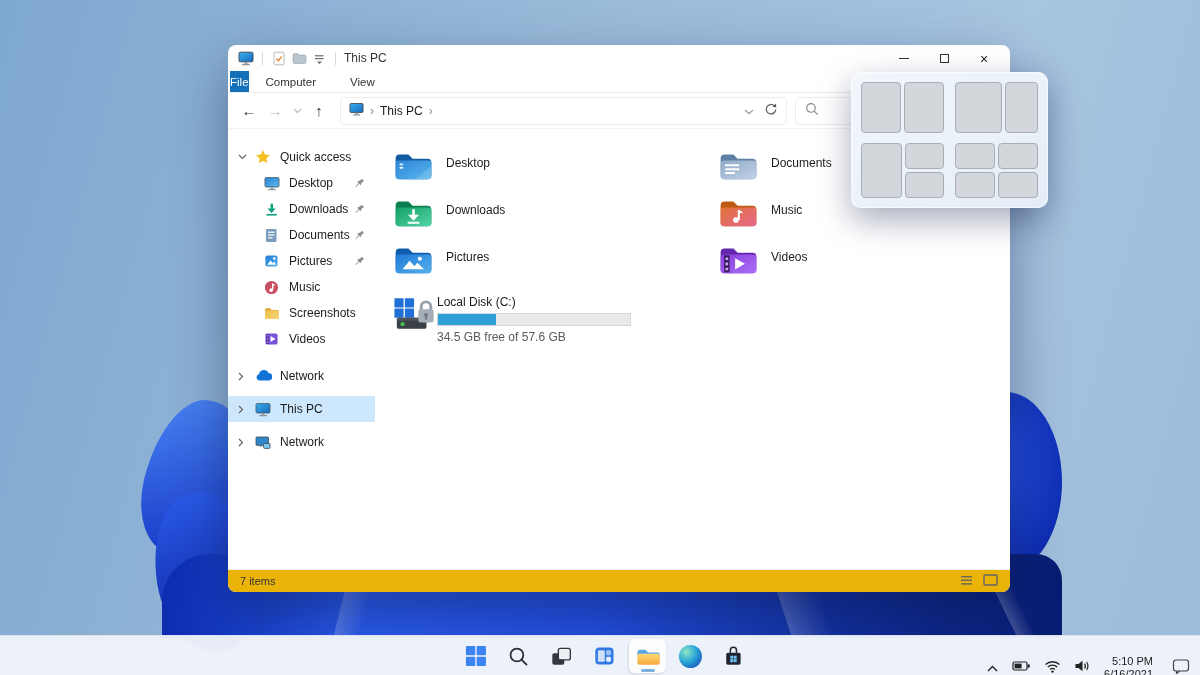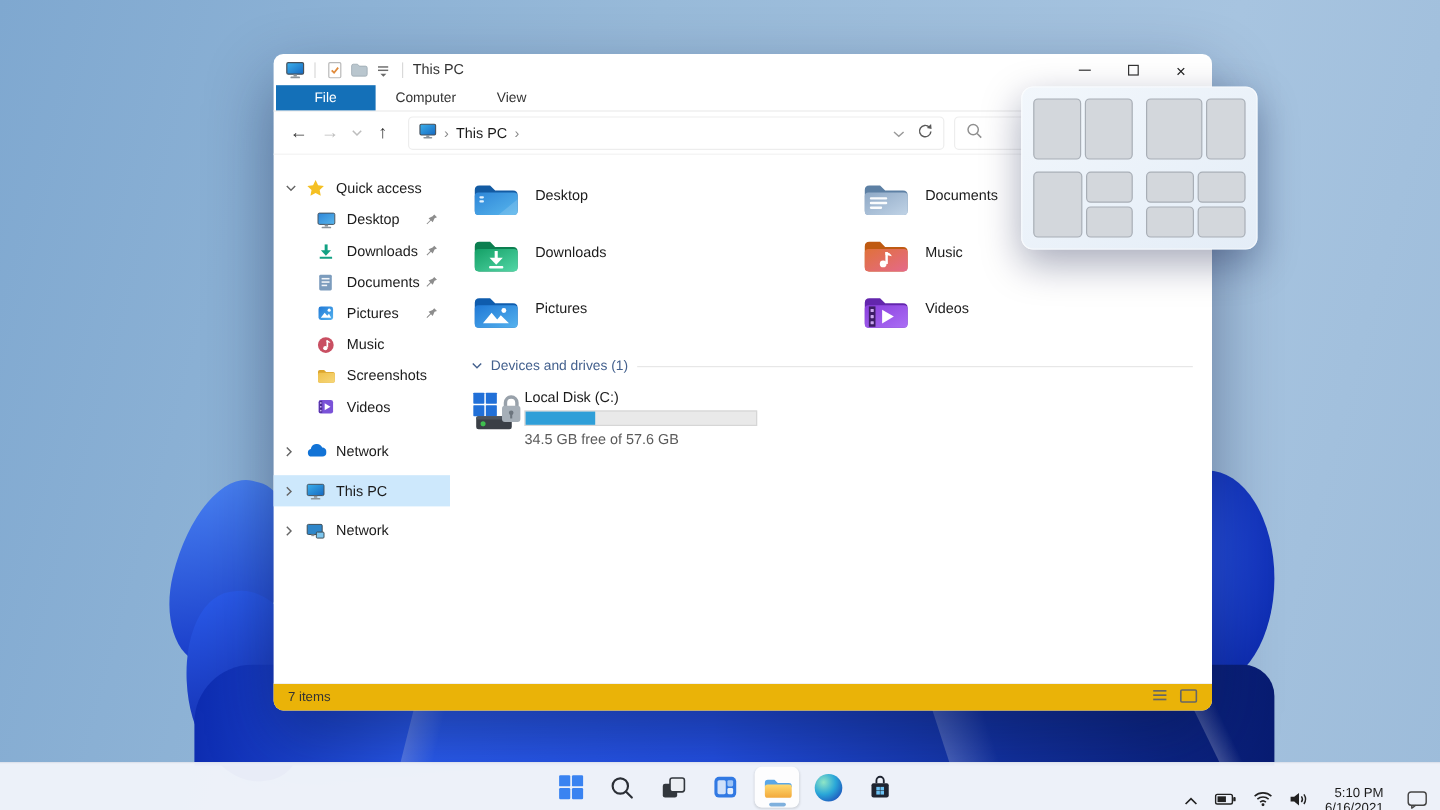--- a/index.html
+++ b/index.html
@@ -33,21 +33,21 @@
   .qat-btn { display:flex; align-items:center; justify-content:center; width:20px; height:20px; }
   .title-text { margin-left:2px; color:#333; }
   .wctrl { position:absolute; right:6px; top:0; display:flex; }
   .wctrl button { width:40px; height:27px; border:none; background:transparent; display:flex;
     align-items:center; justify-content:center; color:#222; font-size:14px; cursor:default; }
   .minbar { display:block; width:10px; height:1.4px; background:#333; }
   .maxbox { display:block; width:9px; height:9px; border:1.2px solid #333; }
 
   .tabs { display:flex; height:22px; align-items:stretch; border-bottom:1px solid #ececec; padding-left:2px; }
   .tab { display:flex; align-items:center; justify-content:center; padding:0 17px; color:#333; font-size:11.5px; }
-  .tab.active { background:#1470b8; color:#fff; padding:0 32px; }
+  .tab.active { background:#1470b8; color:#fff; padding:0 0; }
 
   .navrow { display:flex; align-items:center; height:36px; padding:0 10px 0 8px; border-bottom:1px solid #f3f3f3; }
   .navbtn { width:26px; height:26px; display:flex; align-items:center; justify-content:center;
     font-size:15px; color:#333; background:none; border:none; }
   .navbtn.dis { color:#bdbdbd; }
   .navbtn.small { width:18px; font-size:10px; }
   .addrbox { flex:1; height:28px; margin-left:8px; border:1px solid #ededed; border-radius:4px;
     display:flex; align-items:center; padding:0 8px; gap:6px; background:#fff; }
   .crumb-sep { color:#8a8a8a; font-size:12px; }
   .addr-right { margin-left:auto; display:flex; align-items:center; gap:10px; color:#9a9a9a; }
@@ -501,27 +501,20 @@
               <rect x="7" y="14.5" width="6.5" height="20" fill="#3d1d66"></rect>
               <rect x="8.7" y="17" width="3.1" height="3.1" rx=".6" fill="#c9a6ee"></rect>
               <rect x="8.7" y="23" width="3.1" height="3.1" rx=".6" fill="#c9a6ee"></rect>
               <rect x="8.7" y="29" width="3.1" height="3.1" rx=".6" fill="#c9a6ee"></rect>
               <path d="M20 17.8 v13.4 l11.5-6.7 z" fill="#fff"></path>
             </svg>
             <span class="flabel">Videos</span>
           </div>
         </div>
 
-        <div class="ghead">
-          <svg width="9" height="6" viewBox="0 0 9 6">
-              <polyline points="1,1 4.5,4.5 8,1" fill="none" stroke="#44618e" stroke-width="1.2"></polyline>
-            </svg>
-          <span class="glabel">Devices and drives (1)</span>
-          <span class="gline"></span>
-        </div>
 
         <div class="drive">
           <svg class="dicon" viewBox="0 0 46 38">
             <rect x="1.5" y="3" width="9.6" height="9.6" rx=".6" fill="#2170d8"></rect>
             <rect x="12.4" y="3" width="9.6" height="9.6" rx=".6" fill="#2170d8"></rect>
             <rect x="1.5" y="13.9" width="9.6" height="9.6" rx=".6" fill="#2170d8"></rect>
             <rect x="12.4" y="13.9" width="9.6" height="9.6" rx=".6" fill="#2170d8"></rect>
             <rect x="4" y="23.5" width="31" height="11.5" rx="2" fill="#3a3f46"></rect>
             <rect x="4" y="23.5" width="31" height="3" rx="1.5" fill="#4c535c"></rect>
             <circle cx="10" cy="30.2" r="2.2" fill="#3fbf4f"></circle>

